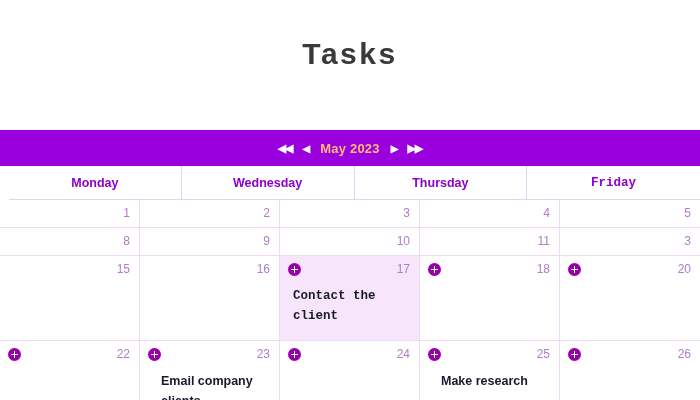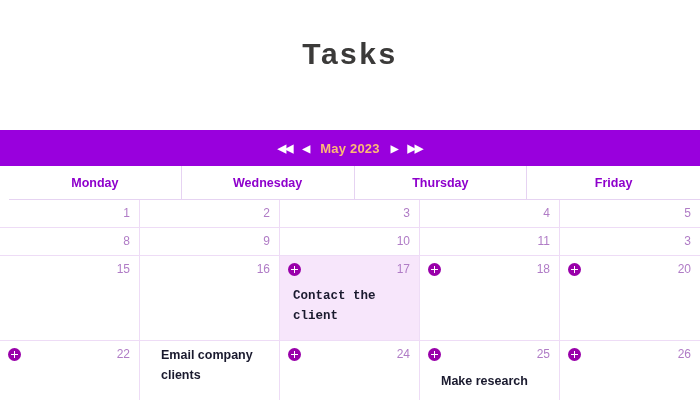--- a/index.html
+++ b/index.html
@@ -92,21 +92,21 @@
     width: 140px;
     text-align: center;
     font-size: 12.5px;
     font-weight: bold;
     color: #8e00cc;
     padding: 10px 0 9px 0;
     box-sizing: border-box;
     border-right: 1px solid #e6d3f2;
     user-select: none;
   }
-  .weekday:last-child { border-right: none; }
+  .weekday:last-child { border-right: none; font-family: Liberation Mono, monospace; }
 
   
   .week-row {
     display: flex;
     border-bottom: 1px solid #eedcf6;
   }
   .week-row.compact .day-cell { height: 27px; }
   .week-row.tall    .day-cell { height: 84px; }
 
   .day-cell {
@@ -305,20 +305,24 @@
           </div>
         </div>
         <div class="week-row tall">
           <div class="day-cell">
             <div class="cell-top">
               <button class="add-btn"></button>
               <span class="day-num">22</span>
             </div>
           </div>
           <div class="day-cell">
+            <div class="cell-top">
+              <button class="add-btn"></button>
+              <span class="day-num">23</span>
+            </div>
             <div class="task-text">Email company clients</div>
           </div>
           <div class="day-cell">
             <div class="cell-top">
               <button class="add-btn"></button>
               <span class="day-num">24</span>
             </div>
           </div>
           <div class="day-cell">
             <div class="cell-top">

